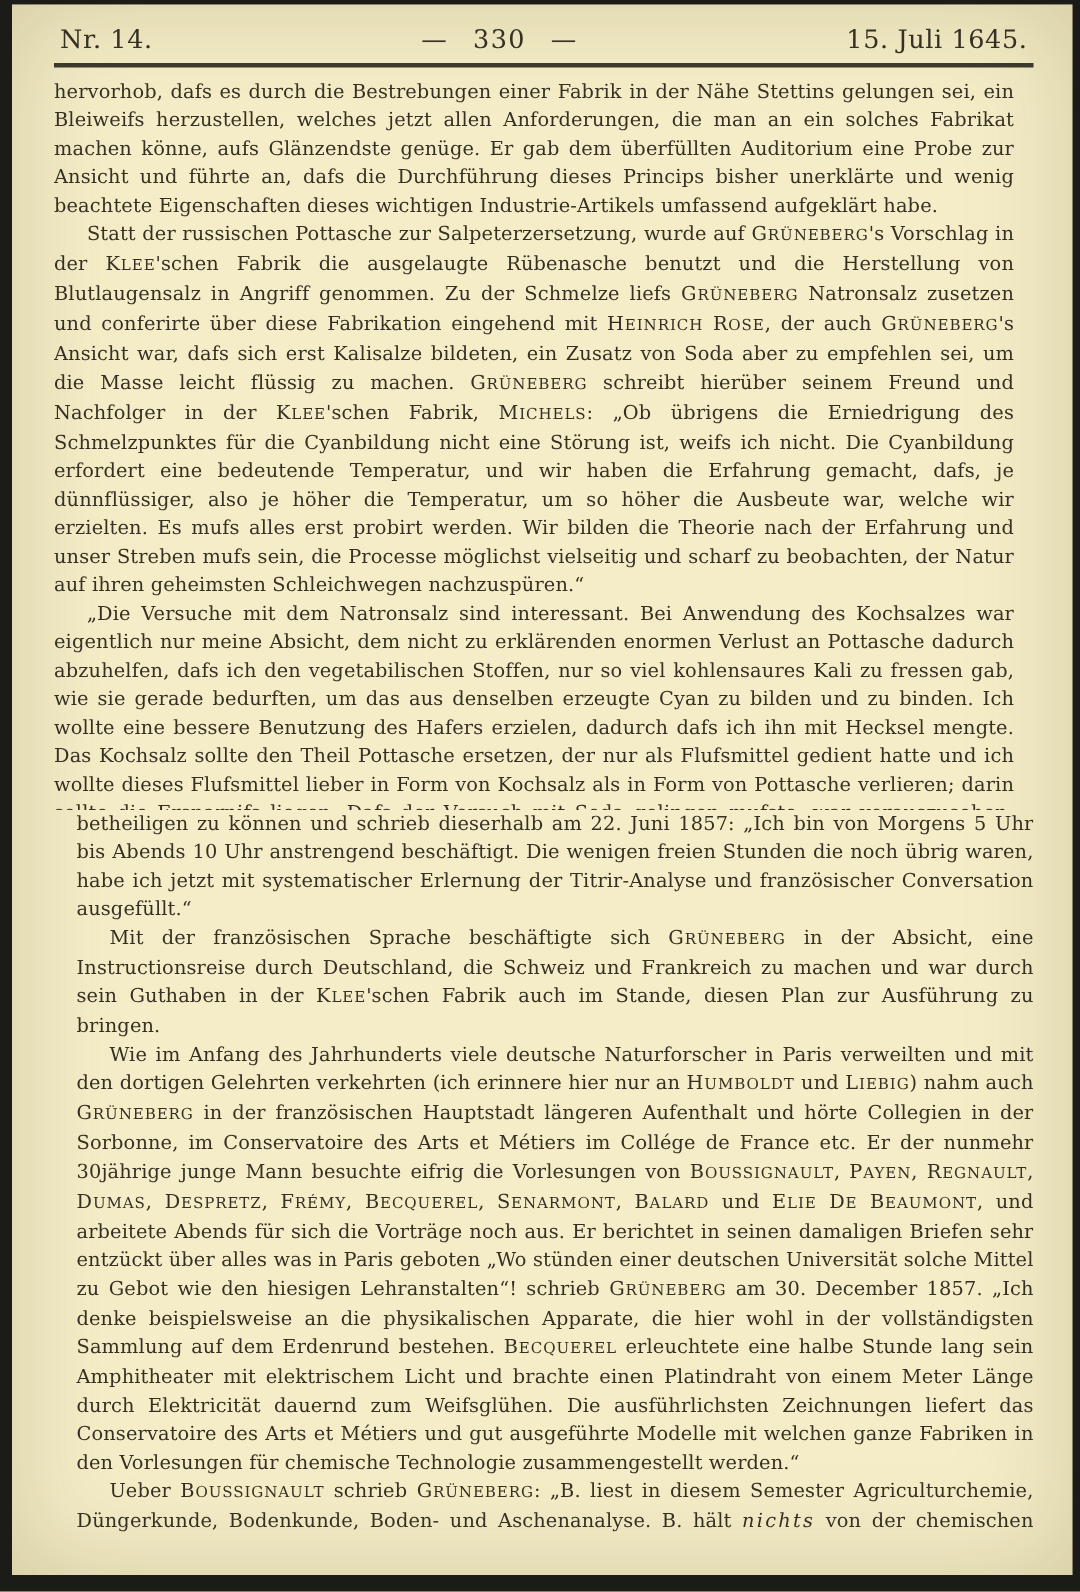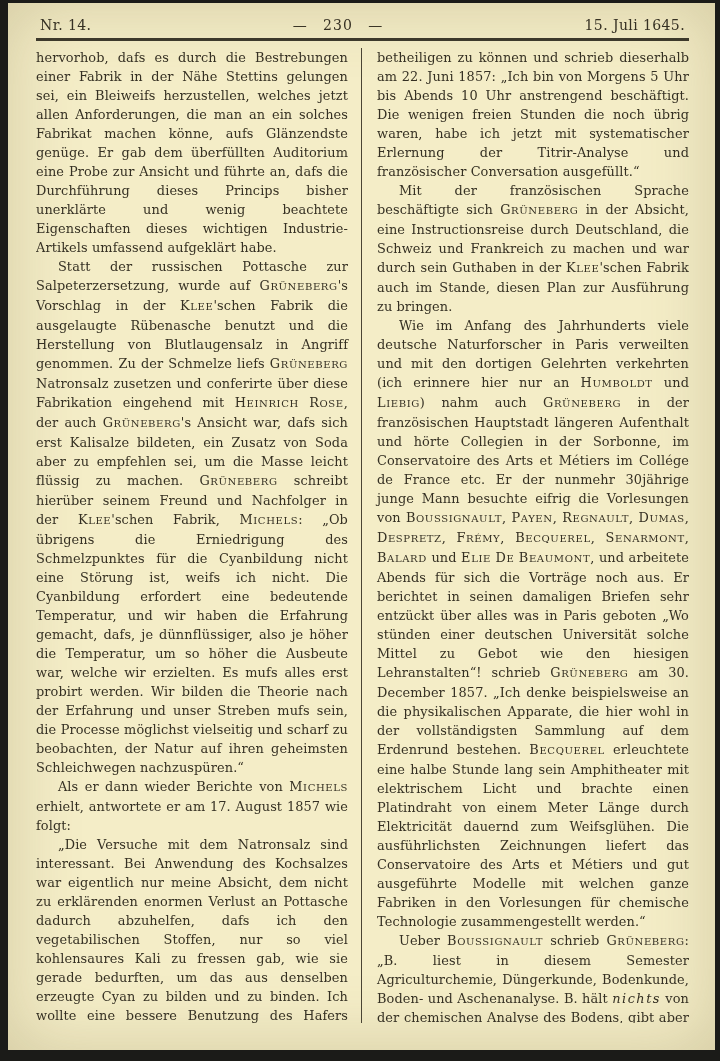--- a/index.html
+++ b/index.html
@@ -17,36 +17,37 @@
     background: #f4edc7;
     box-shadow: inset 0 0 70px rgba(125,112,66,0.28);
     color: #353023;
     overflow: hidden;
   }
   .page-inner { padding: 10px 26px 0 28px; }
   .masthead {
     display: flex;
     justify-content: space-between;
     align-items: baseline;
-    font-size: 14px;
+    font-size: 17px;
     padding: 4px 4px 0 4px;
     letter-spacing: 0.4px;
     gap: 43px;
   }
   .masthead .centerfolio { word-spacing: 10px; letter-spacing: 1px; }
   .head-rule {
     margin-top: 5px;
     border-bottom: 3px solid #3d392b;
     height: 0;
   }
   .columns {
     display: flex;
     margin-top: 7px;
     height: 975px;
     overflow: hidden;
+    flex-direction: column;
   }
   .col { 
     flex: 1 1 0;
     font-size: 12.9px;
     line-height: 19px;
     text-align: justify;
     overflow: hidden;
     letter-spacing: 0.1px;
   }
   .col-left  { padding-right: 13px; }
@@ -64,31 +65,30 @@
   .ital { font-style: italic; letter-spacing: 1.5px; margin-top: 45px; }
 </style>
 </head>
 <body>
 
 <div class="page">
   <div class="page-inner">
 
     <div class="masthead">
       <span>Nr. 14.</span>
-      <span class="centerfolio">—  230  —</span>
+      <span class="centerfolio">—  330  —</span>
       <span>15. Juli 1645.</span>
     </div>
 
     <div class="head-rule"></div>
 
     <div class="columns">
       <div class="col col-left">
           <p class="para">hervorhob, dafs es durch die Bestrebungen einer Fabrik in der Nähe Stettins gelungen sei, ein Bleiweifs herzustellen, welches jetzt allen Anforderungen, die man an ein solches Fabrikat machen könne, aufs Glänzendste genüge. Er gab dem überfüllten Auditorium eine Probe zur Ansicht und führte an, dafs die Durchführung dieses Princips bisher unerklärte und wenig beachtete Eigenschaften dieses wichtigen Industrie-Artikels umfassend aufgeklärt habe.</p>
           <p class="para indent">Statt der russischen Pottasche zur Salpeterzersetzung, wurde auf <span class="sc">G<span class="sc-rest">RÜNEBERG</span></span>'s Vorschlag in der <span class="sc">K<span class="sc-rest">LEE</span></span>'schen Fabrik die ausgelaugte Rübenasche benutzt und die Herstellung von Blutlaugensalz in Angriff genommen. Zu der Schmelze liefs <span class="sc">G<span class="sc-rest">RÜNEBERG</span></span> Natronsalz zusetzen und conferirte über diese Fabrikation eingehend mit <span class="sc">H<span class="sc-rest">EINRICH</span></span> <span class="sc">R<span class="sc-rest">OSE</span></span>, der auch <span class="sc">G<span class="sc-rest">RÜNEBERG</span></span>'s Ansicht war, dafs sich erst Kalisalze bildeten, ein Zusatz von Soda aber zu empfehlen sei, um die Masse leicht flüssig zu machen. <span class="sc">G<span class="sc-rest">RÜNEBERG</span></span> schreibt hierüber seinem Freund und Nachfolger in der <span class="sc">K<span class="sc-rest">LEE</span></span>'schen Fabrik, <span class="sc">M<span class="sc-rest">ICHELS</span></span>: „Ob übrigens die Erniedrigung des Schmelzpunktes für die Cyanbildung nicht eine Störung ist, weifs ich nicht. Die Cyanbildung erfordert eine bedeutende Temperatur, und wir haben die Erfahrung gemacht, dafs, je dünnflüssiger, also je höher die Temperatur, um so höher die Ausbeute war, welche wir erzielten. Es mufs alles erst probirt werden. Wir bilden die Theorie nach der Erfahrung und unser Streben mufs sein, die Processe möglichst vielseitig und scharf zu beobachten, der Natur auf ihren geheimsten Schleichwegen nachzuspüren.“</p>
-          <p class="para indent">Als er dann wieder Berichte von <span class="sc">M<span class="sc-rest">ICHELS</span></span> erhielt, antwortete er am 17. August 1857 wie folgt:</p>
           <p class="para indent">„Die Versuche mit dem Natronsalz sind interessant. Bei Anwendung des Kochsalzes war eigentlich nur meine Absicht, dem nicht zu erklärenden enormen Verlust an Pottasche dadurch abzuhelfen, dafs ich den vegetabilischen Stoffen, nur so viel kohlensaures Kali zu fressen gab, wie sie gerade bedurften, um das aus denselben erzeugte Cyan zu bilden und zu binden. Ich wollte eine bessere Benutzung des Hafers erzielen, dadurch dafs ich ihn mit Hecksel mengte. Das Kochsalz sollte den Theil Pottasche ersetzen, der nur als Flufsmittel gedient hatte und ich wollte dieses Flufsmittel lieber in Form von Kochsalz als in Form von Pottasche verlieren; darin sollte die Ersparnifs liegen. Dafs der Versuch mit Soda gelingen mufste, war vorauszusehen, doch das Chlornatrium ist immer noch wohlfeiler, als das kohlensaure Natron.“</p>
         </div>
       <div class="col-divider"></div>
       <div class="col col-right">
           <p class="para">betheiligen zu können und schrieb dieserhalb am 22. Juni 1857: „Ich bin von Morgens 5 Uhr bis Abends 10 Uhr anstrengend beschäftigt. Die wenigen freien Stunden die noch übrig waren, habe ich jetzt mit systematischer Erlernung der Titrir-Analyse und französischer Conversation ausgefüllt.“</p>
           <p class="para indent">Mit der französischen Sprache beschäftigte sich <span class="sc">G<span class="sc-rest">RÜNEBERG</span></span> in der Absicht, eine Instructionsreise durch Deutschland, die Schweiz und Frankreich zu machen und war durch sein Guthaben in der <span class="sc">K<span class="sc-rest">LEE</span></span>'schen Fabrik auch im Stande, diesen Plan zur Ausführung zu bringen.</p>
           <p class="para indent">Wie im Anfang des Jahrhunderts viele deutsche Naturforscher in Paris verweilten und mit den dortigen Gelehrten verkehrten (ich erinnere hier nur an <span class="sc">H<span class="sc-rest">UMBOLDT</span></span> und <span class="sc">L<span class="sc-rest">IEBIG</span></span>) nahm auch <span class="sc">G<span class="sc-rest">RÜNEBERG</span></span> in der französischen Hauptstadt längeren Aufenthalt und hörte Collegien in der Sorbonne, im Conservatoire des Arts et Métiers im Collége de France etc. Er der nunmehr 30jährige junge Mann besuchte eifrig die Vorlesungen von <span class="sc">B<span class="sc-rest">OUSSIGNAULT</span></span>, <span class="sc">P<span class="sc-rest">AYEN</span></span>, <span class="sc">R<span class="sc-rest">EGNAULT</span></span>, <span class="sc">D<span class="sc-rest">UMAS</span></span>, <span class="sc">D<span class="sc-rest">ESPRETZ</span></span>, <span class="sc">F<span class="sc-rest">RÉMY</span></span>, <span class="sc">B<span class="sc-rest">ECQUEREL</span></span>, <span class="sc">S<span class="sc-rest">ENARMONT</span></span>, <span class="sc">B<span class="sc-rest">ALARD</span></span> und <span class="sc">E<span class="sc-rest">LIE</span></span> <span class="sc">D<span class="sc-rest">E</span></span> <span class="sc">B<span class="sc-rest">EAUMONT</span></span>, und arbeitete Abends für sich die Vorträge noch aus. Er berichtet in seinen damaligen Briefen sehr entzückt über alles was in Paris geboten „Wo stünden einer deutschen Universität solche Mittel zu Gebot wie den hiesigen Lehranstalten“! schrieb <span class="sc">G<span class="sc-rest">RÜNEBERG</span></span> am 30. December 1857. „Ich denke beispielsweise an die physikalischen Apparate, die hier wohl in der vollständigsten Sammlung auf dem Erdenrund bestehen. <span class="sc">B<span class="sc-rest">ECQUEREL</span></span> erleuchtete eine halbe Stunde lang sein Amphitheater mit elektrischem Licht und brachte einen Platindraht von einem Meter Länge durch Elektricität dauernd zum Weifsglühen. Die ausführlichsten Zeichnungen liefert das Conservatoire des Arts et Métiers und gut ausgeführte Modelle mit welchen ganze Fabriken in den Vorlesungen für chemische Technologie zusammengestellt werden.“</p>
           <p class="para indent">Ueber <span class="sc">B<span class="sc-rest">OUSSIGNAULT</span></span> schrieb <span class="sc">G<span class="sc-rest">RÜNEBERG</span></span>: „B. liest in diesem Semester Agriculturchemie, Düngerkunde, Bodenkunde, Boden- und Aschenanalyse. B. hält <span class="ital">nichts</span> von der chemischen Analyse des Bodens, gibt aber viel auf die physikalische und rechnet hierzu spec. Gewicht, Zähigkeit, Absorbtionsfähigkeit für Wasser, Hygroscopicität, Wärmeabsorptionsfähigkeit, Austrocknungsfähigkeit, und bestimmt diese physikalischen Eigenschaften nach in der Vorlesung mit allen Chicanen ausgeführten sicheren Methoden. Das ist ein ganz neues Feld, worüber ich Ihnen mündlich mehr erzählen kann.“</p>
         </div>
     </div>

